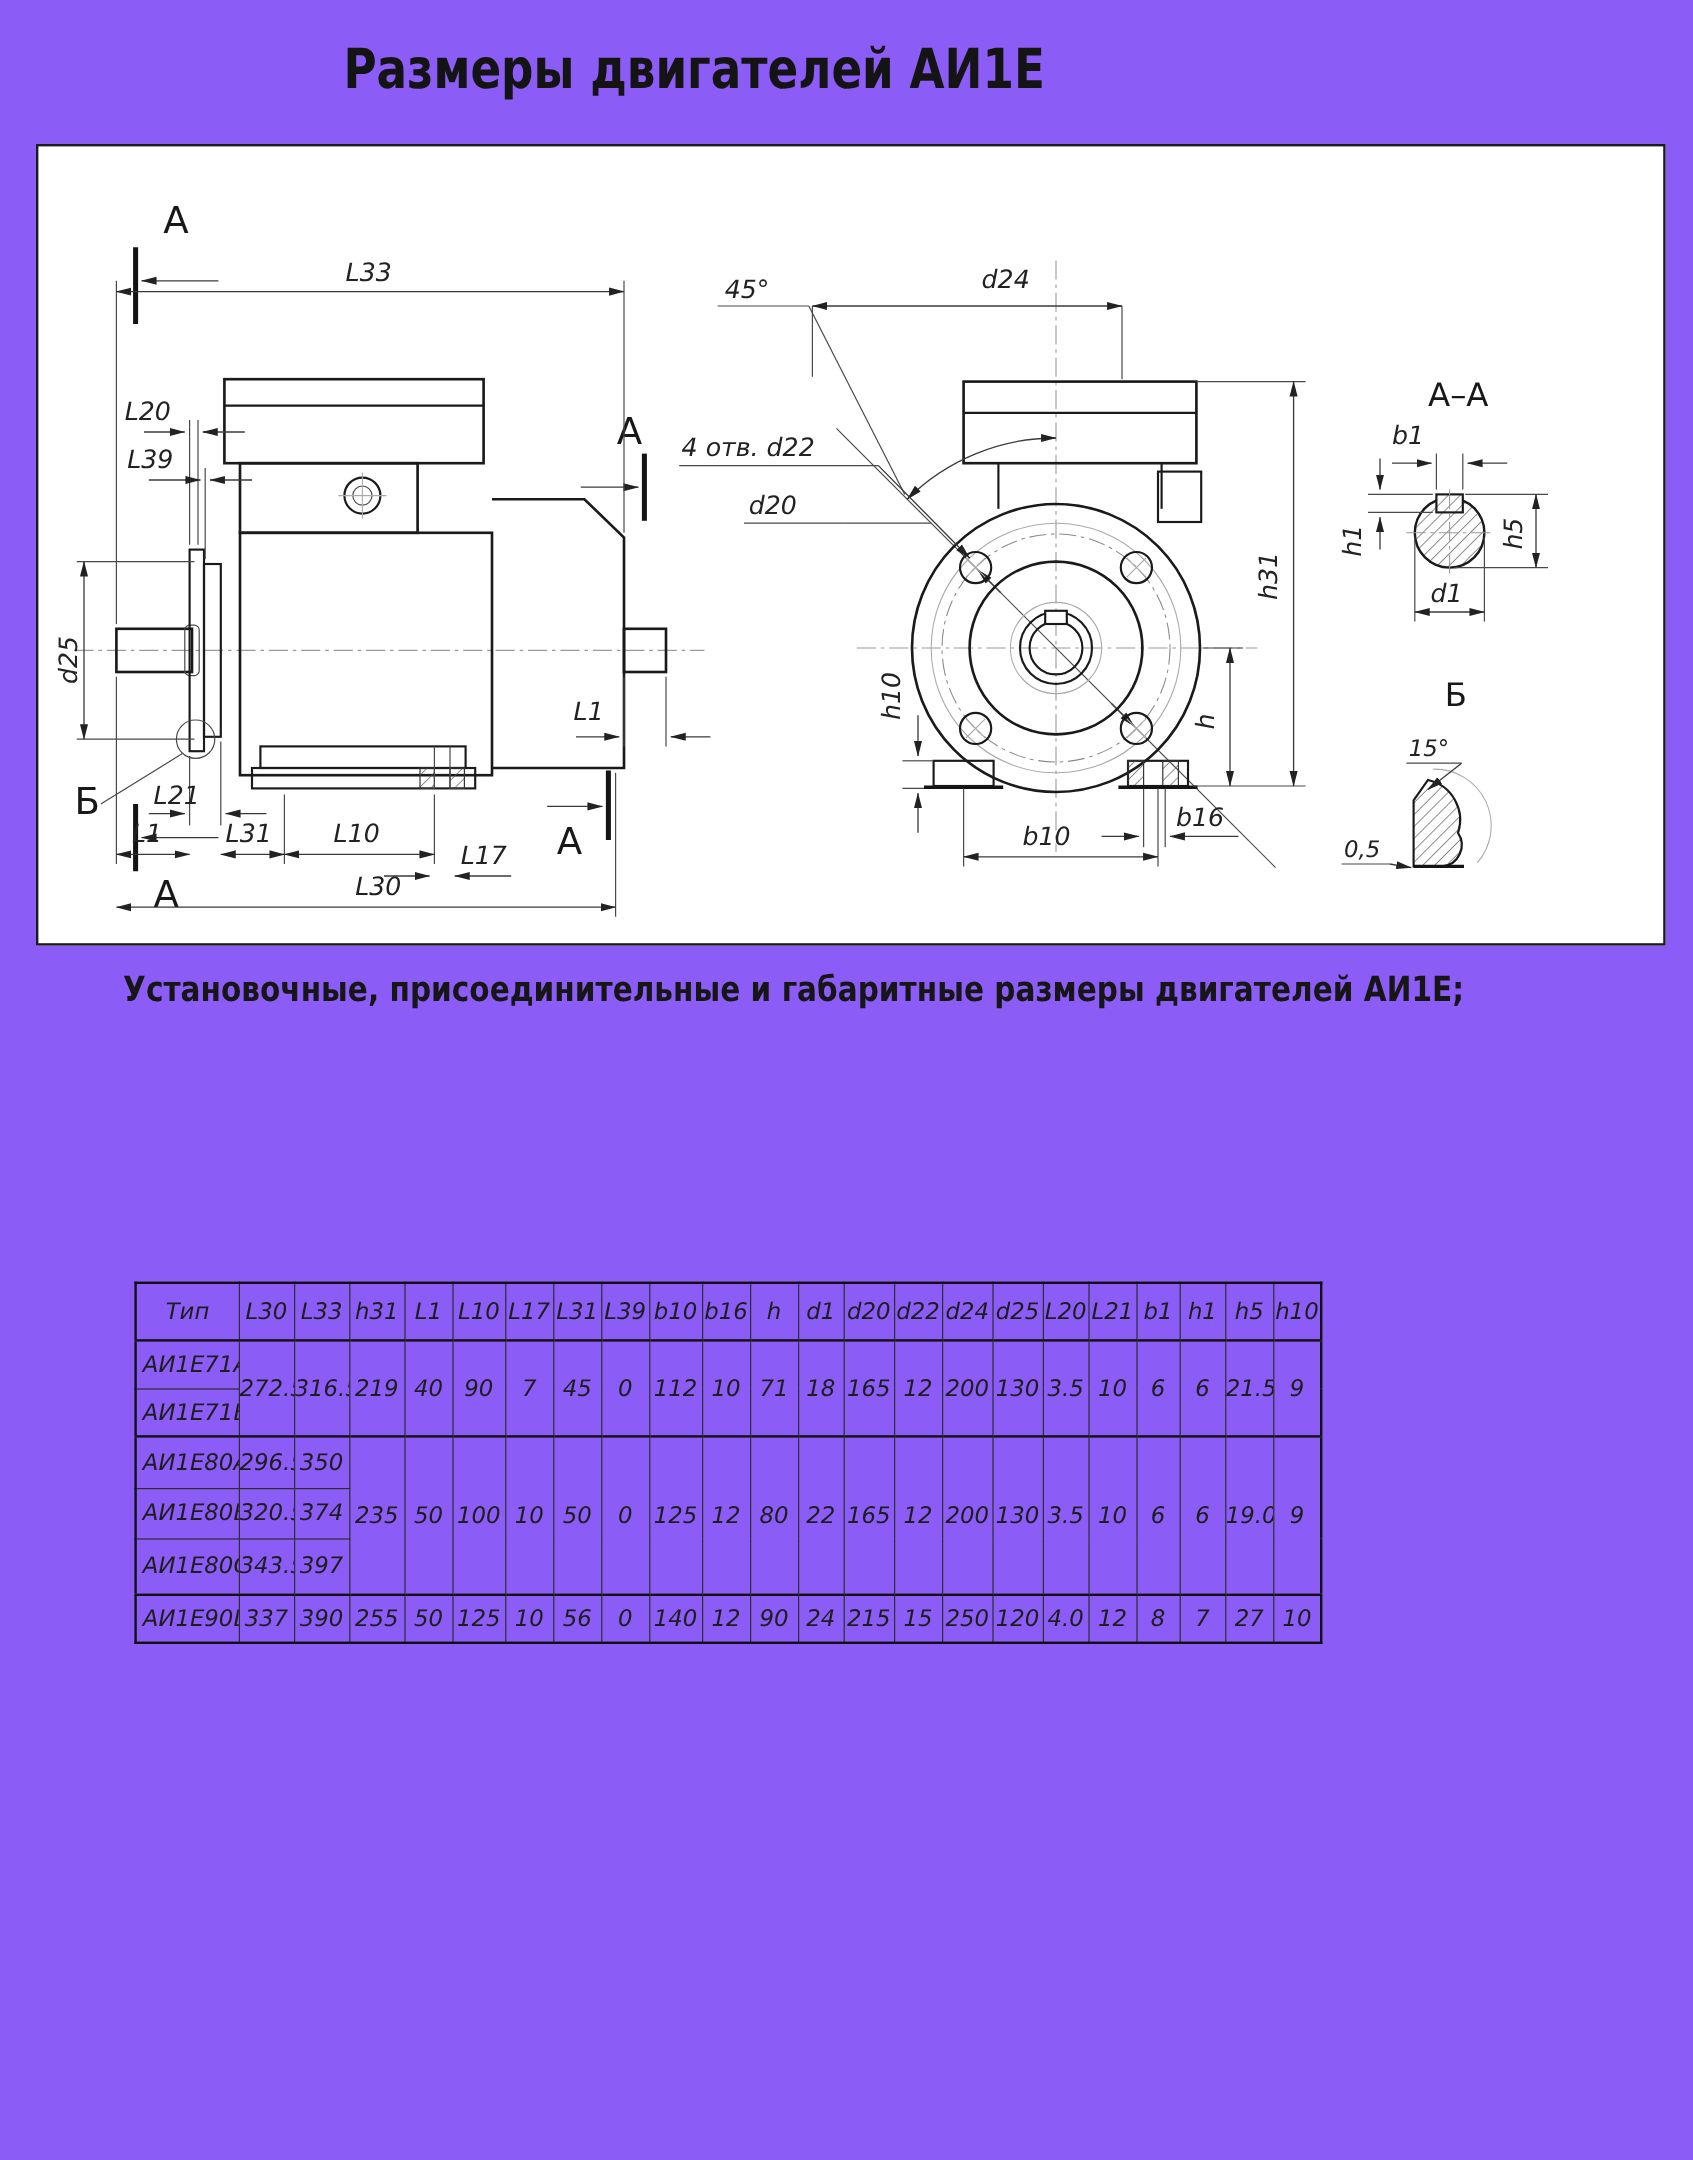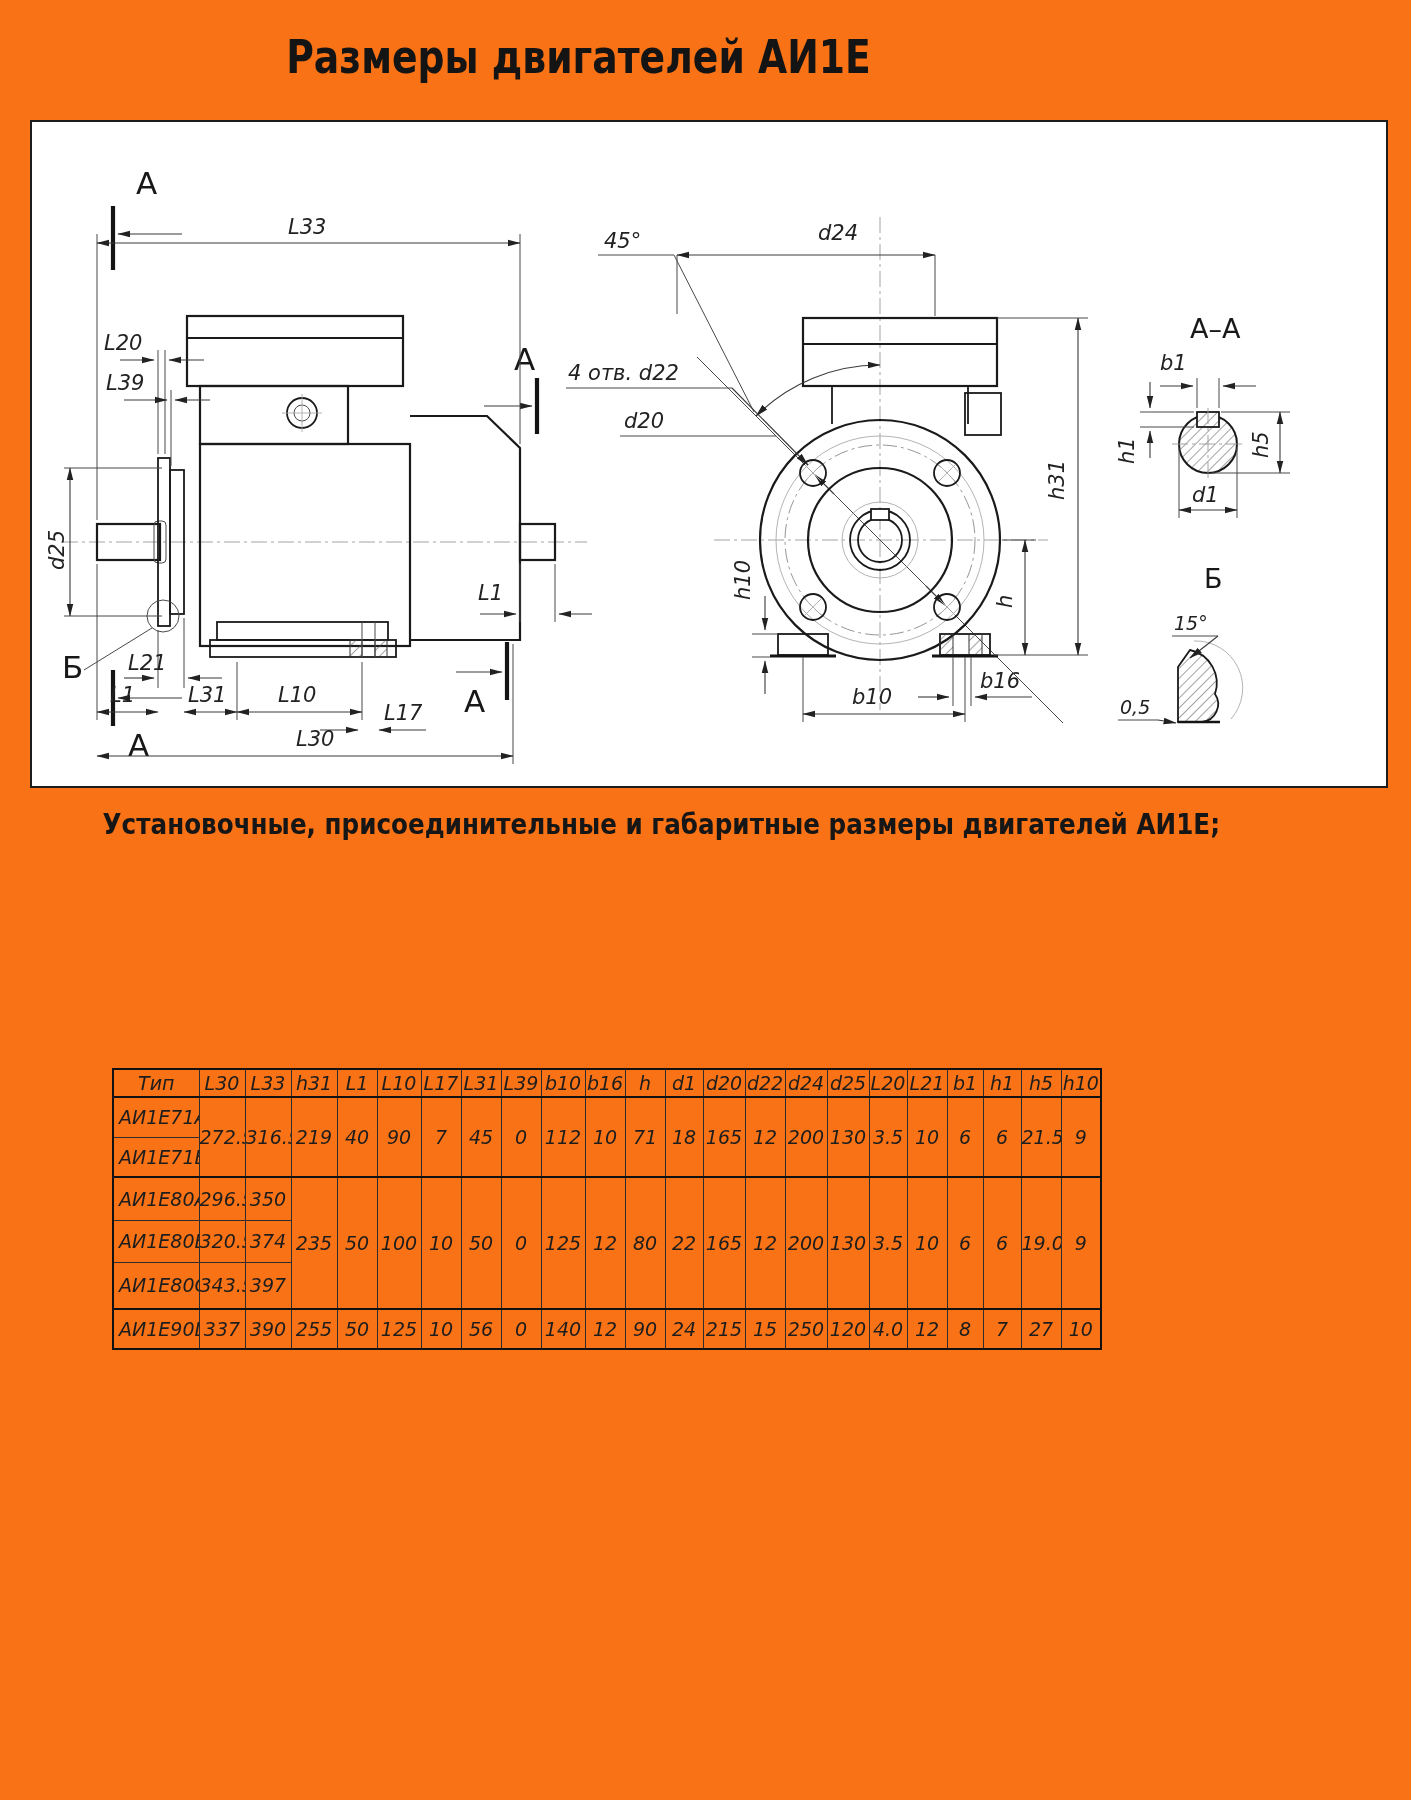--- a/index.html
+++ b/index.html
@@ -1,17 +1,17 @@
 <!DOCTYPE html>
 <html><head>
 <meta charset="utf-8">
 <style>
   html,body{margin:0;padding:0;background:#ffffff;}
   #page{
-    position:relative;width:1411px;height:1800px;background:#f97316;
+    position:relative;width:1411px;height:1800px;background:#8b5cf6;
     font-family:"DejaVu Sans",sans-serif;color:#1b1b1b;overflow:hidden;
   }
   .title{
     position:absolute;top:30px;left:0;width:1156px;text-align:center;
     font-size:46px;font-weight:bold;color:#141414;white-space:nowrap;
   }
   .title .sq{display:inline-block;transform:scaleX(.82);transform-origin:center;}
   .subtitle{
     position:absolute;top:806px;left:4px;width:1200px;text-align:center;
     font-size:29px;font-weight:bold;color:#161616;line-height:37px;white-space:nowrap;
@@ -369,21 +369,21 @@
         <col style="width:42px">
       <col style="width:42px">
         <col style="width:38px">
         <col style="width:40px">
         <col style="width:36px">
       <col style="width:38px">
         <col style="width:40px">
         <col style="width:40px">
     </colgroup>
     <thead>
-      <tr style="height:28px">
+      <tr style="height:48px">
         <th>Тип</th>
         <th>L30</th>
         <th>L33</th>
         <th>h31</th>
         <th>L1</th>
         <th>L10</th>
         <th>L17</th>
         <th>L31</th>
         <th>L39</th>
         <th>b10</th>

